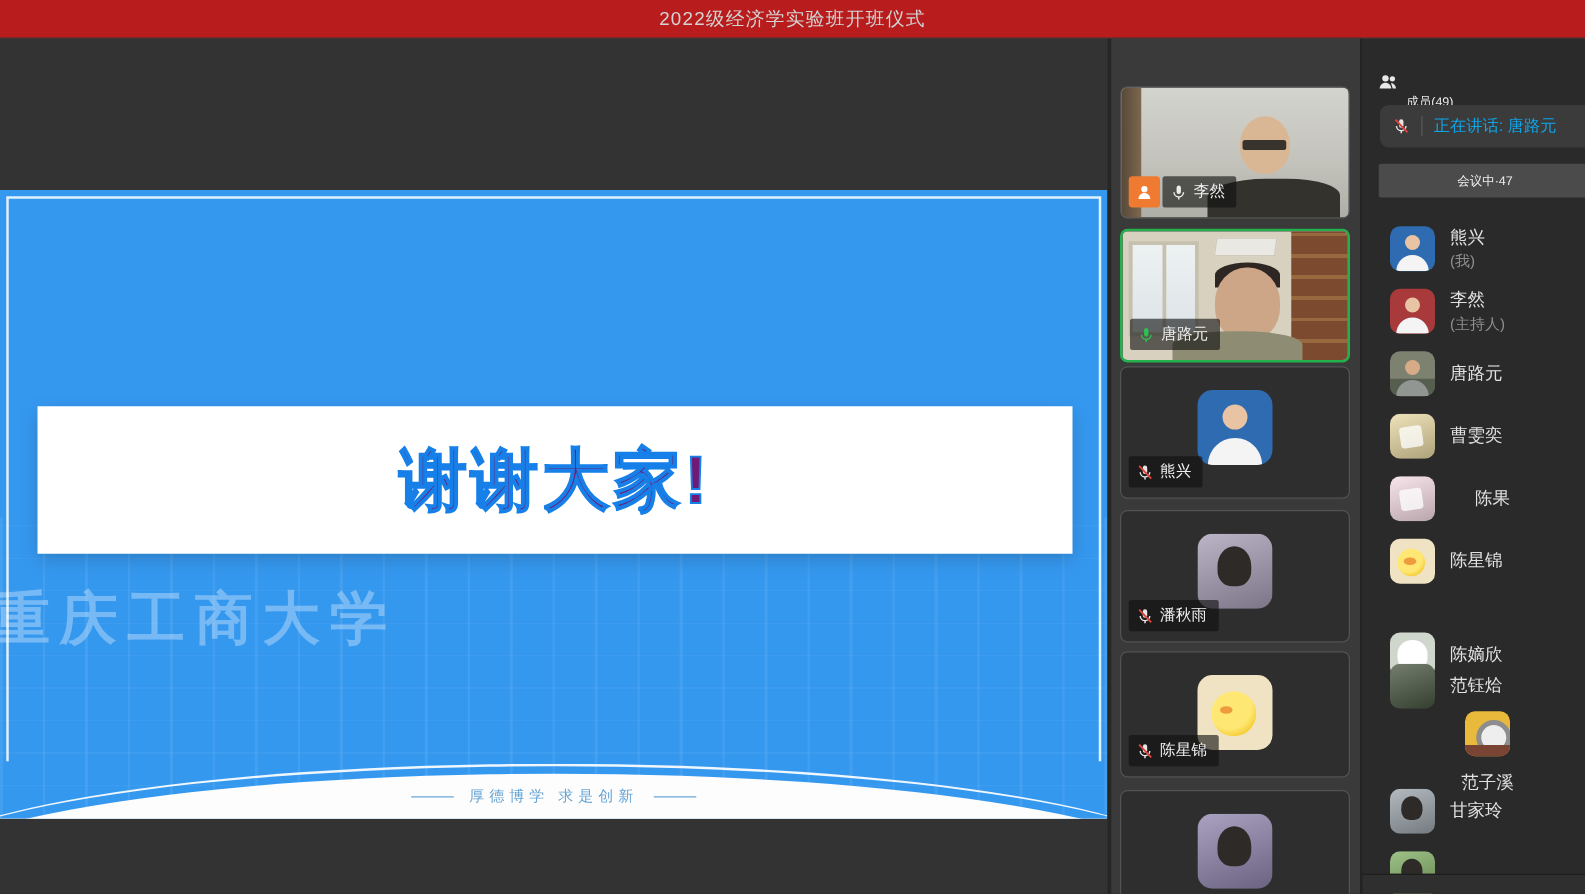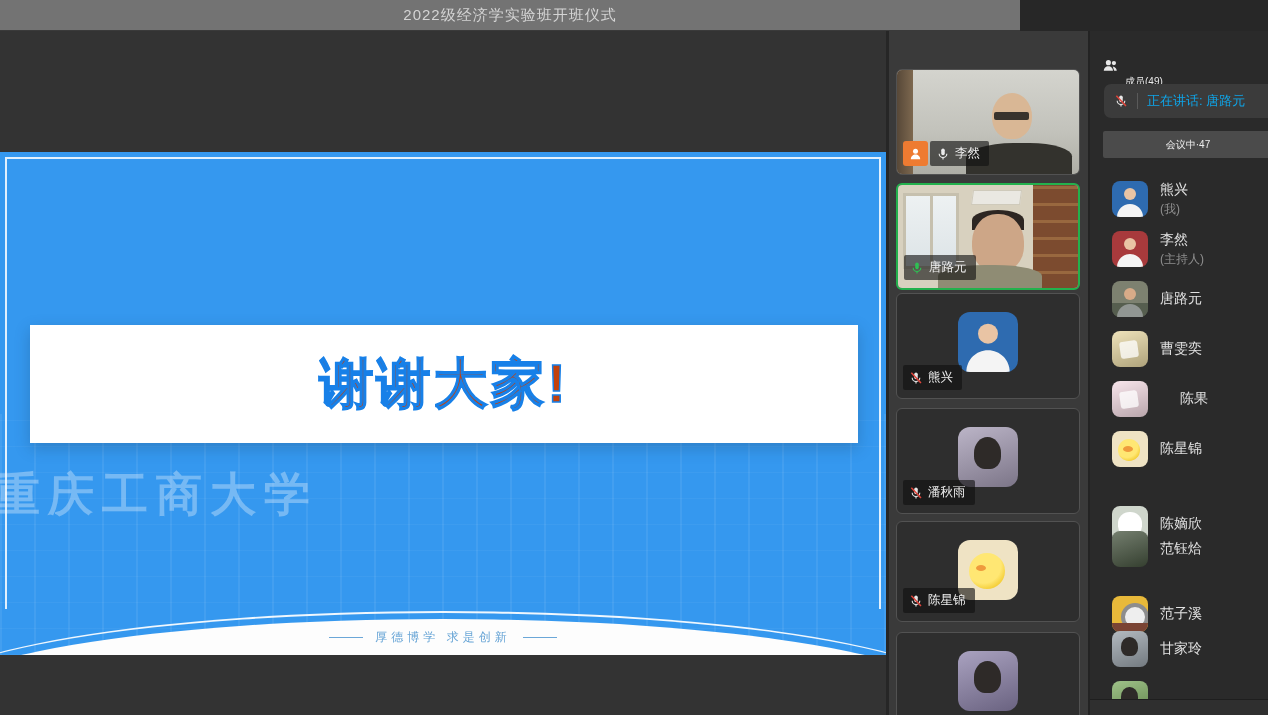--- a/index.html
+++ b/index.html
@@ -1,21 +1,21 @@
 <!DOCTYPE html>
 <html><head>
 <meta charset="utf-8">
 <style>
   * { margin:0; padding:0; box-sizing:border-box; }
   html,body { width:1268px; height:715px; overflow:hidden; background:#272727;
     font-family:"Liberation Sans","DejaVu Sans",sans-serif; }
 
   
-  .titlebar { position:absolute; left:0; top:0; width:1020px; height:31px;
-    background:#737373; border-bottom:1px solid #3a3a3a;
+  .titlebar { position:absolute; left:0; top:0; width:1268px; height:31px;
+    background:#b91c1c; border-bottom:1px solid #3a3a3a;
     display:flex; align-items:center; justify-content:center; }
   .titlebar .title { color:#d4d4d4; font-size:15px; letter-spacing:1px; }
 
   
   .screen-area { position:absolute; left:0; top:31px; width:886px; height:684px;
     background:#333333; overflow:hidden; }
 
   .slide { position:absolute; left:0; top:121px; width:886px; height:503px;
     background:#fdfdfd; overflow:hidden; }
   .slide-blue { position:absolute; inset:0; background:#3598ef; }
@@ -29,21 +29,21 @@
     color:rgba(225,240,252,0.38); letter-spacing:8px; white-space:nowrap; }
   .curve-white { position:absolute; left:-80px; right:-80px; bottom:-52px; height:88px;
     background:#fdfdfd; border-radius:50% 50% 0 0 / 100% 100% 0 0; }
   .curve-line { position:absolute; left:-80px; right:-80px; bottom:-44px; height:88px;
     border-radius:50% 50% 0 0 / 100% 100% 0 0;
     border-top:2.5px solid rgba(255,255,255,0.92); }
 
   .banner { position:absolute; left:30px; top:173px; width:828px; height:118px;
     background:#ffffff; box-shadow:0 5px 14px rgba(25,60,95,0.28);
     display:flex; align-items:center; justify-content:center; }
-  .headline { font-size:54px; font-weight:bold; color:#c2410c; letter-spacing:3px;
+  .headline { font-size:54px; font-weight:bold; color:#701a75; letter-spacing:3px;
     -webkit-text-stroke:1.5px #1780e8; }
 
   .motto { position:absolute; left:0; right:0; bottom:9px; display:flex;
     align-items:center; justify-content:center; gap:12px; }
   .motto .mline { width:34px; height:0; border-top:1.5px solid #6ba7d8; }
   .motto .mtext { color:#68a5d6; font-size:12px; letter-spacing:4px; }
 
   
   .thumb-col { position:absolute; left:886px; top:31px; width:204px; height:684px;
     background:#3a3a3a; border-left:3px solid #262626; border-right:2px solid #232323;
@@ -116,21 +116,21 @@
 
   .member-row { position:absolute; left:22px; right:0; height:38px; display:flex;
     align-items:center; gap:12px; }
   .m-avatar { width:36px; height:36px; border-radius:8px; overflow:hidden;
     position:relative; flex:0 0 auto; background:#666; }
   .m-avatar svg.sil { position:absolute; inset:0; }
   .m-texts { display:flex; flex-direction:column; justify-content:center; }
   .m-name { color:#e2e2e2; font-size:14px; white-space:nowrap; }
   .m-sub { color:#8f8f8f; font-size:12px; margin-top:2px; }
   .r0{top:149px;} .r1{top:199px;} .r2{top:249px;} .r3{top:299px;} .r4{top:349px;gap:32px;}
-  .r5{top:399px;} .r6{top:474px;} .r7{top:499px;} .r8{top:564px;} .r9{top:599px;}
+  .r5{top:399px;} .r6{top:474px;} .r7{top:499px;} .r8{top:538px;flex-direction:column;} .r9{top:599px;}
   .r10{top:649px;}
 
   .mp-footer { position:absolute; left:0; right:0; top:668px; height:16px;
     background:#2f2f2f; border-top:1px solid #1e1e1e; }
 
   
   .av-duck::before { content:""; position:absolute; left:18%; top:22%; width:60%; height:60%;
     background:radial-gradient(circle at 40% 35%, #ffe773 0 55%, #f5cf3a 75%);
     border-radius:50%; }
   .av-duck::after { content:""; position:absolute; left:30%; top:42%; width:10px; height:6px;

